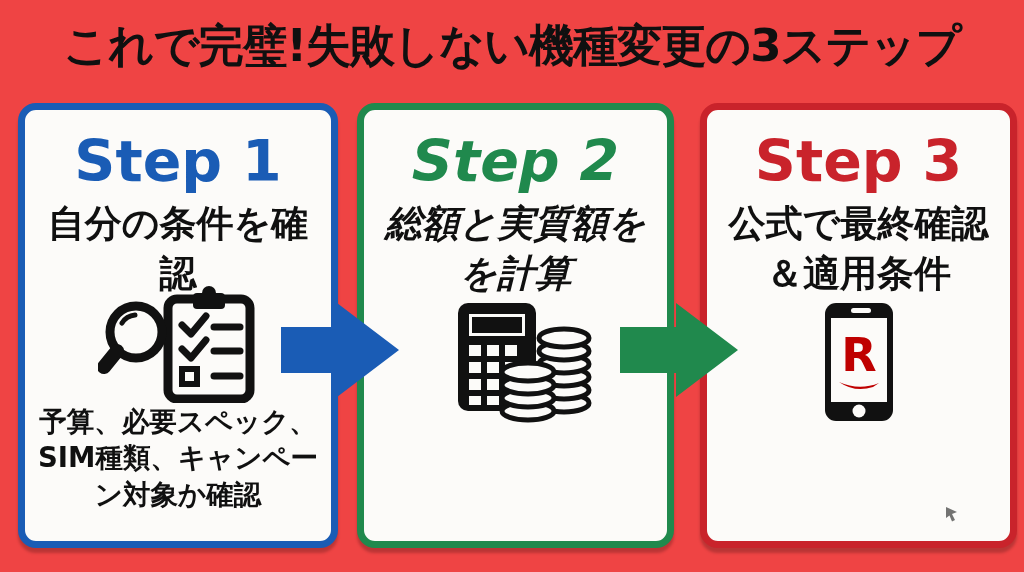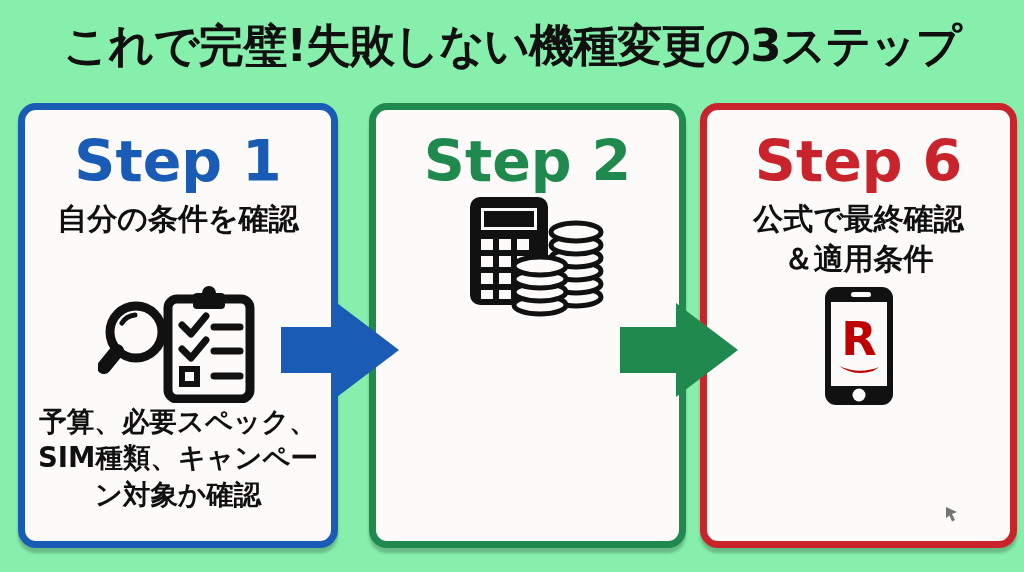--- a/index.html
+++ b/index.html
@@ -1,19 +1,19 @@
 <!DOCTYPE html>
 <html><head>
 <meta charset="utf-8">
 <style>
   html,body{margin:0;padding:0;}
   .canvas{
     position:relative;
     width:1024px;height:572px;
-    background:#86efac;
+    background:#ef4444;
     font-family:"DejaVu Sans","Liberation Sans",sans-serif;
     overflow:hidden;
   }
   .main-title{
     position:absolute;top:16px;left:0;width:1024px;
     text-align:center;
     font-size:45px;font-weight:900;color:#101010;
     letter-spacing:-1px;
     white-space:nowrap;
   }
@@ -21,30 +21,30 @@
     position:absolute;top:103px;height:445px;
     background:#fcfbf9;
     border:7px solid #000;
     border-radius:18px;
     box-shadow:0 5px 3px rgba(0,0,0,0.22);
     display:flex;flex-direction:column;align-items:center;
     box-sizing:border-box;
     padding:20px 6px 24px 6px;
   }
   .card-1{left:18px;width:320px;}
-  .card-2{left:369px;width:317px;}
+  .card-2{left:357px;width:317px;font-style:italic;}
   .card-3{left:700px;width:317px;}
   .step-label{
     font-size:57px;font-weight:800;line-height:1.1;
     letter-spacing:0px;
   }
   .card-heading{
     margin-top:6px;
     min-height:84px;
-    font-size:30px;font-weight:800;color:#101010;
+    font-size:37px;font-weight:800;color:#101010;
     line-height:1.35;text-align:center;
     white-space:pre-line;
   }
   .icon-wrap{
     height:122px;display:flex;align-items:center;justify-content:center;
     margin-top:2px;
   }
   .card-desc{
     margin-top:auto;margin-bottom:11px;
     font-size:27.5px;font-weight:800;color:#101010;
@@ -89,20 +89,22 @@
         <line x1="19" y1="66" x2="6" y2="82" stroke="#111" stroke-width="14" stroke-linecap="round"></line>
       </svg>
     </div>
     <div class="card-desc">予算、必要スペック、
 SIM種類、キャンペー
 ン対象か確認</div>
   </div>
 
   <div class="step-card card-2" style="border-color: rgb(32, 137, 77);">
     <div class="step-label" style="color: rgb(32, 137, 77);">Step 2</div>
+    <div class="card-heading">総額と実質額を
+を計算</div>
     <div class="icon-wrap">
       <svg width="160" height="122" viewBox="0 0 160 122">
 
         <rect x="22" y="2" width="78" height="108" rx="10" fill="#111"></rect>
         <rect x="33" y="13" width="56" height="22" fill="#fcfbf9"></rect>
         <rect x="36" y="16" width="50" height="16" fill="#111"></rect>
         <g fill="#fcfbf9">
           <rect x="33" y="44" width="12" height="11"></rect>
             <rect x="51" y="44" width="12" height="11"></rect>
             <rect x="69" y="44" width="12" height="11"></rect>
@@ -129,21 +131,21 @@
           <ellipse cx="92" cy="110" rx="26" ry="9"></ellipse>
           <ellipse cx="92" cy="97" rx="26" ry="9"></ellipse>
           <ellipse cx="92" cy="84" rx="26" ry="9"></ellipse>
           <ellipse cx="92" cy="71" rx="26" ry="9"></ellipse>
         </g>
       </svg>
     </div>
   </div>
 
   <div class="step-card card-3" style="border-color: rgb(201, 35, 43);">
-    <div class="step-label" style="color: rgb(201, 35, 43);">Step 6</div>
+    <div class="step-label" style="color: rgb(201, 35, 43);">Step 3</div>
     <div class="card-heading">公式で最終確認
 ＆適用条件</div>
     <div class="icon-wrap">
       <svg width="76" height="122" viewBox="0 0 76 122">
         <rect x="4" y="2" width="68" height="118" rx="11" fill="#111"></rect>
         <rect x="10" y="17" width="56" height="84" fill="#fcfbf9"></rect>
         <rect x="30" y="7" width="20" height="5" rx="2.5" fill="#fcfbf9"></rect>
         <circle cx="38" cy="110" r="6.5" fill="#fcfbf9"></circle>
         <text x="38" y="70" text-anchor="middle" font-size="46" font-weight="bold" font-family="'DejaVu Sans','Liberation Sans',sans-serif" fill="#bf0000">R</text>
         <path d="M18 81 q20 9 40 1 l-6 4 q-18 6 -34 -5 z" fill="#bf0000"></path>

